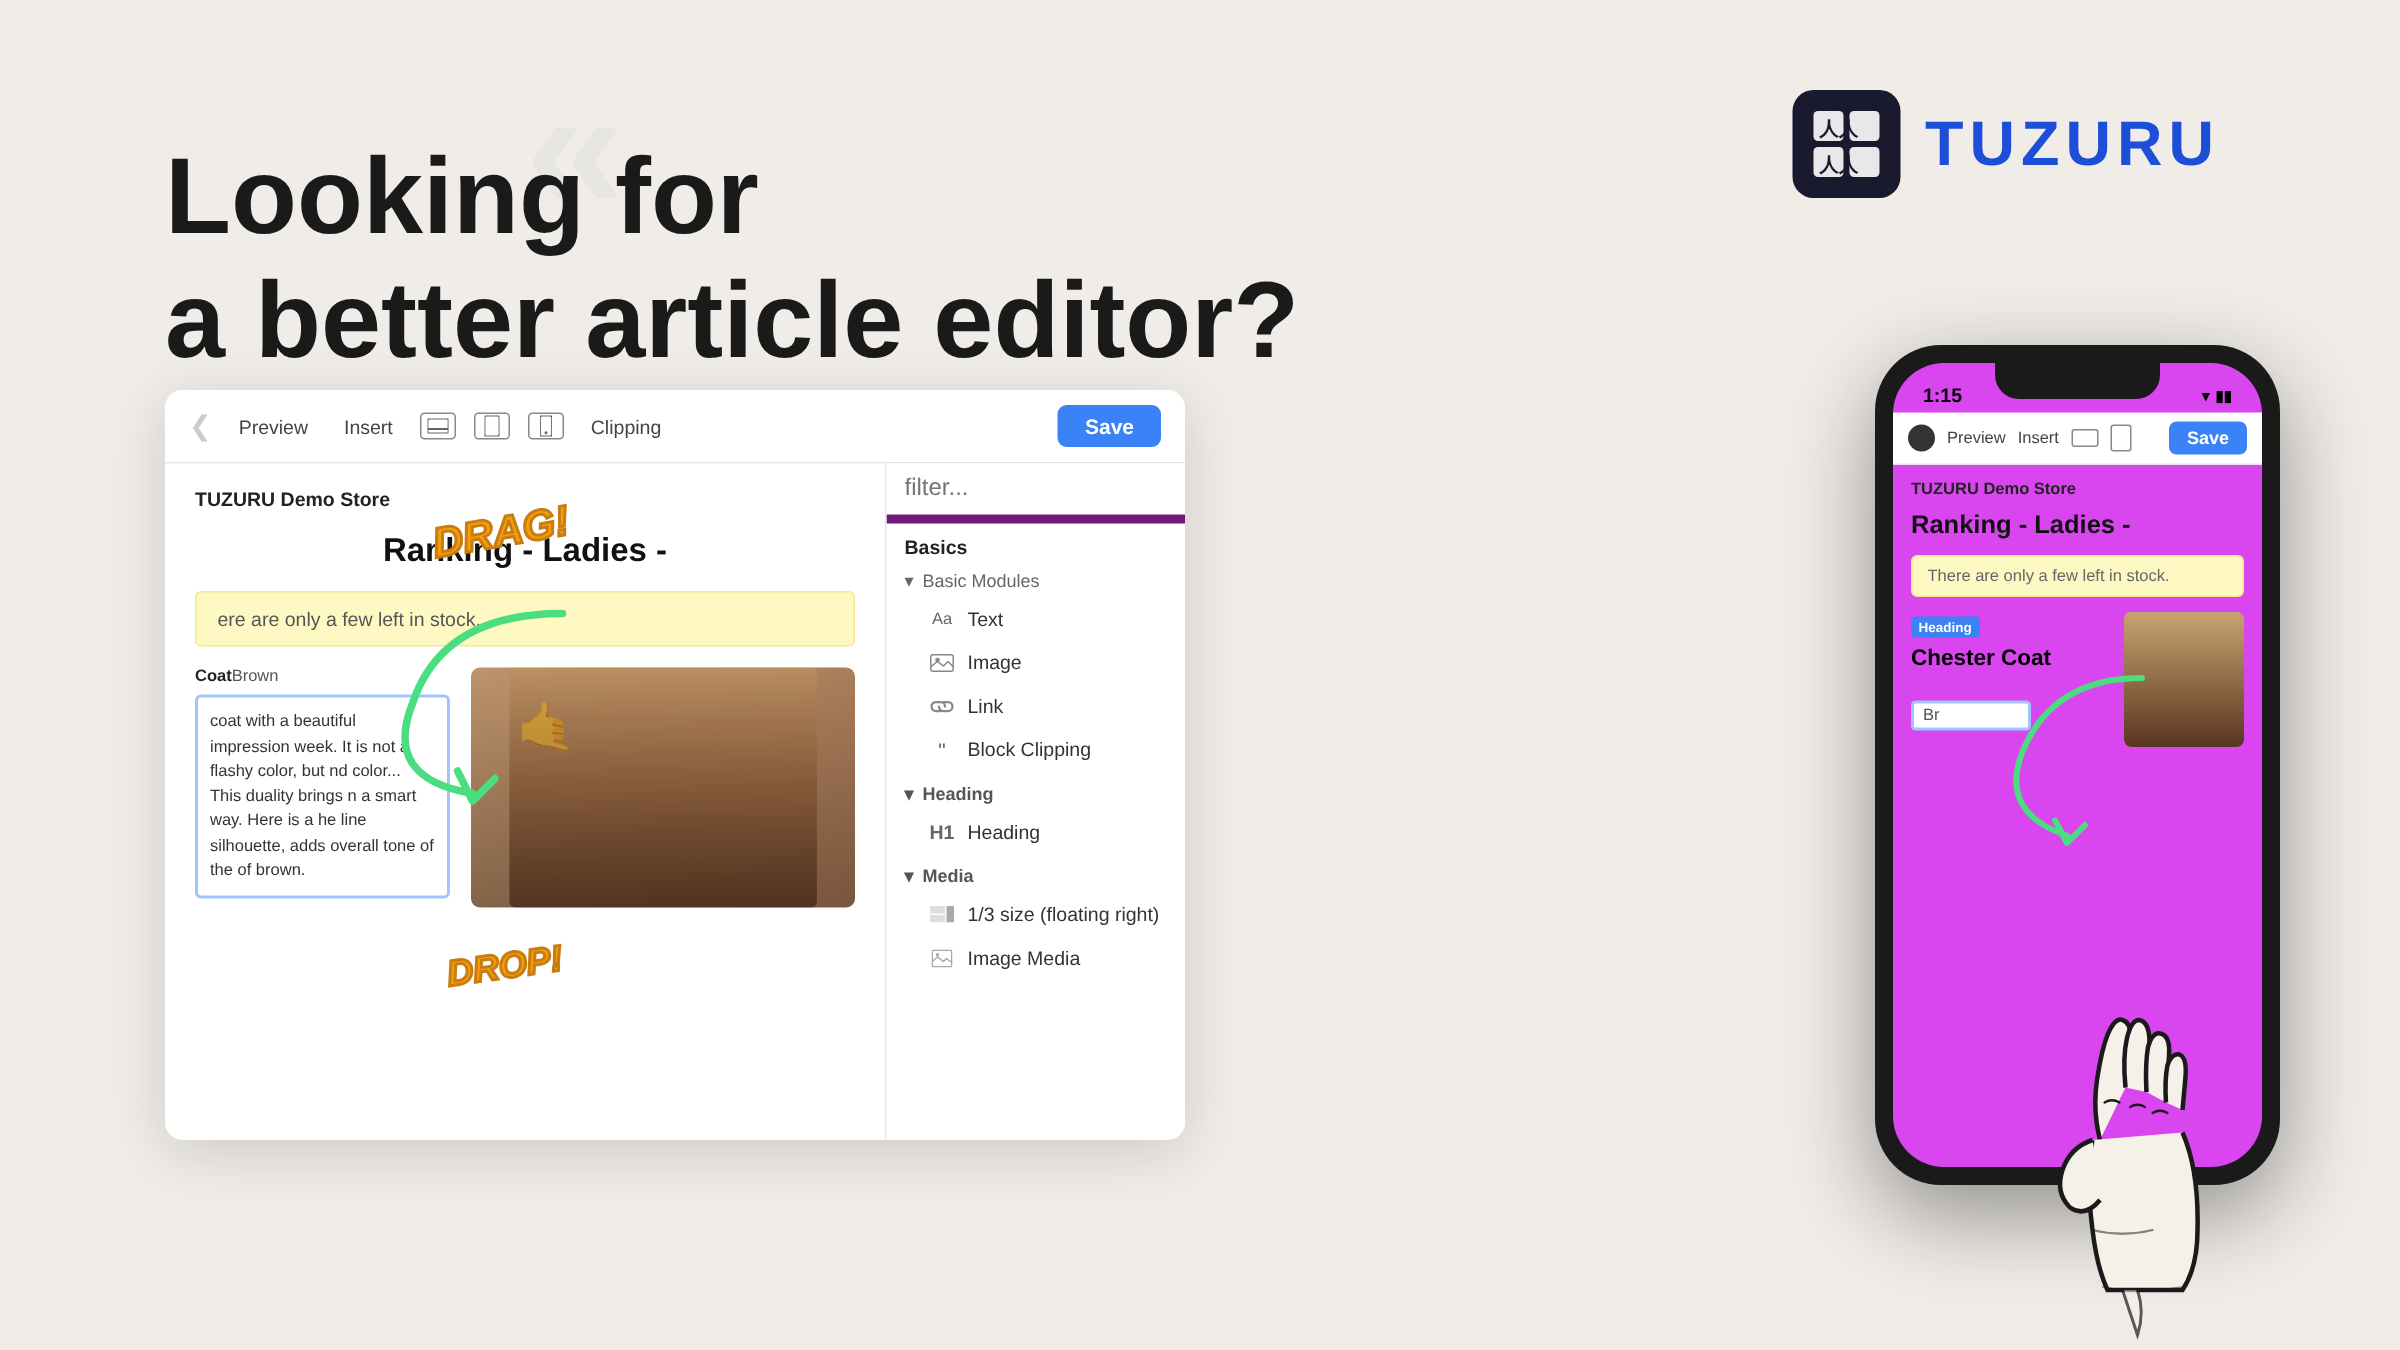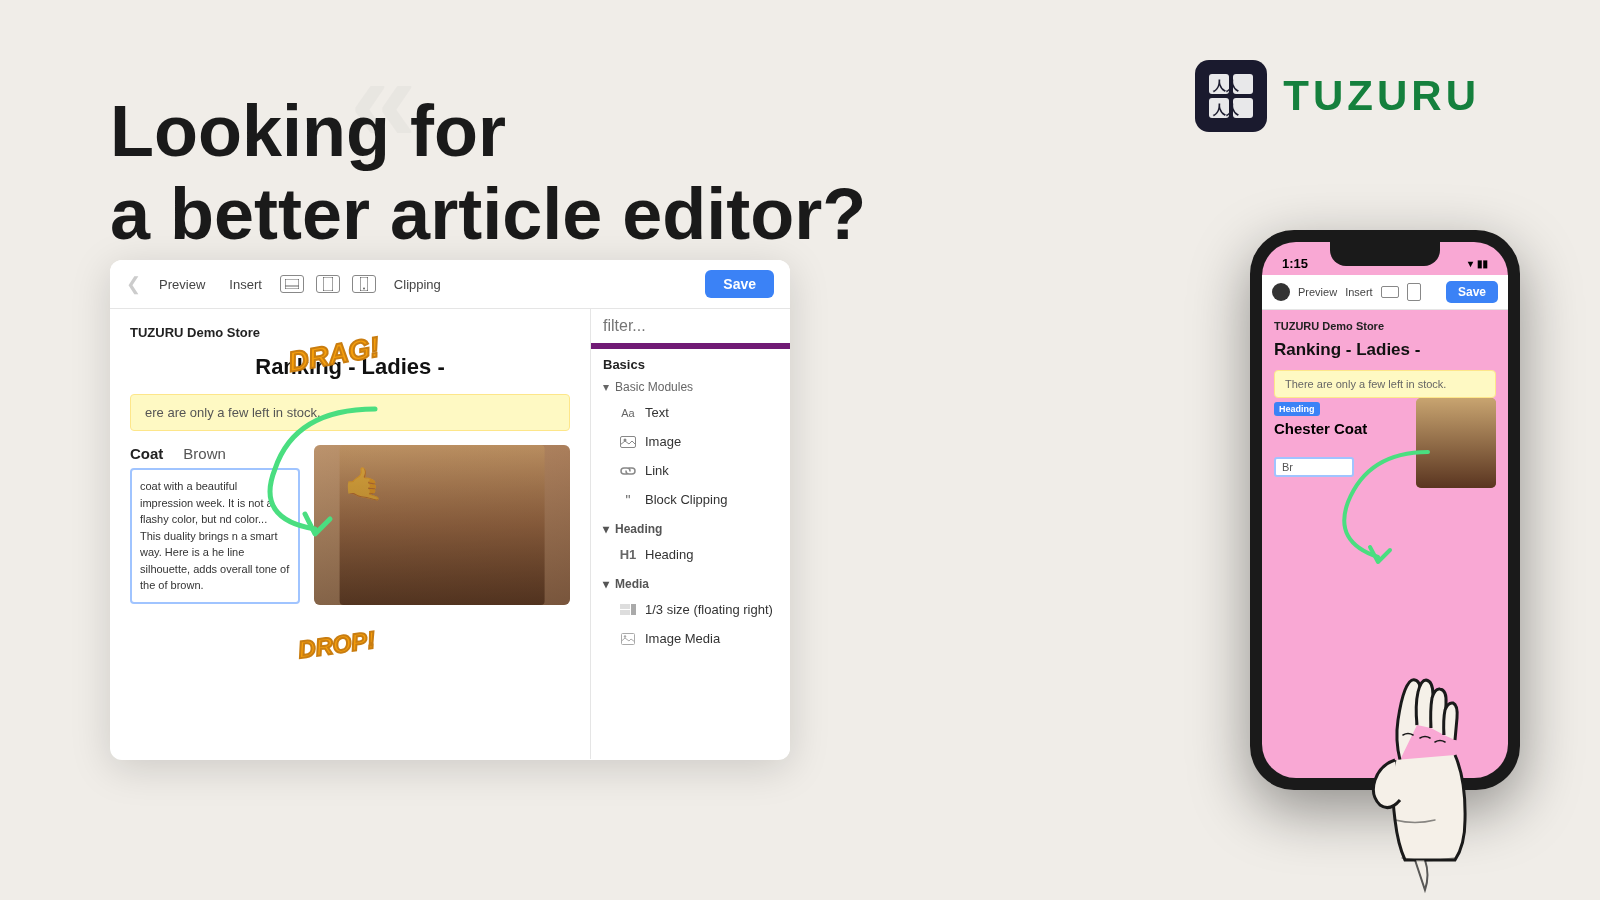--- a/index.html
+++ b/index.html
@@ -36,21 +36,21 @@
 
     .logo-icon svg {
       width: 52px;
       height: 52px;
     }
 
     .logo-text {
       font-size: 42px;
       font-weight: 700;
       letter-spacing: 4px;
-      color: #15803d;
+      color: #1d4ed8;
     }
 
     
     .hero-text {
       position: absolute;
       top: 90px;
       left: 110px;
     }
 
     .hero-title {
@@ -157,25 +157,25 @@
       gap: 14px;
       position: relative;
     }
 
     .product-text-block {
       width: 170px;
       flex-shrink: 0;
     }
 
     .product-name {
-      font-size: 15px;
+      font-size: 11px;
       font-weight: 700;
       color: #222;
       display: flex;
-      gap: 20px;
+      gap: 0;
     }
 
     .product-name-sub {
       font-weight: 400;
       color: #555;
     }
 
     .product-desc-box {
       margin-top: 6px;
       border: 2px solid #a0c4ff;
@@ -337,21 +337,21 @@
       width: 110px;
       height: 24px;
       background: #1a1a1a;
       border-radius: 0 0 16px 16px;
       z-index: 10;
     }
 
     .phone-screen {
       width: 100%;
       height: 100%;
-      background: #f9a8d4;
+      background: #d946ef;
       border-radius: 34px;
       overflow: hidden;
       position: relative;
     }
 
     .phone-status-bar {
       display: flex;
       justify-content: space-between;
       align-items: center;
       padding: 14px 20px 4px;
@@ -406,20 +406,21 @@
       margin-bottom: 10px;
     }
 
     .phone-alert {
       background: #fef9c3;
       border: 1px solid #fde68a;
       padding: 7px 10px;
       font-size: 11px;
       color: #666;
       border-radius: 4px;
+      margin-bottom: 10px;
     }
 
     .phone-heading-badge {
       background: #3b82f6;
       color: #fff;
       font-size: 9px;
       padding: 2px 5px;
       border-radius: 3px;
       font-weight: 700;
     }

